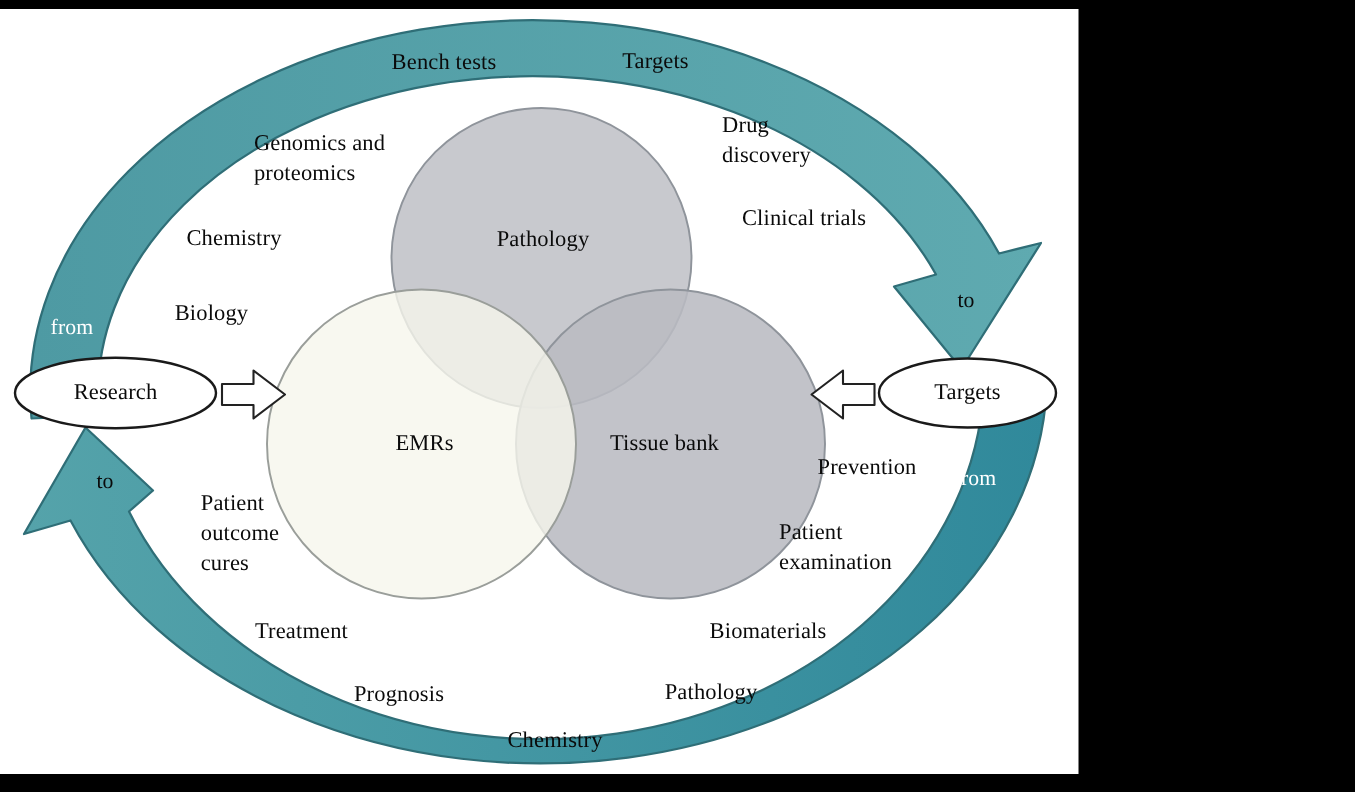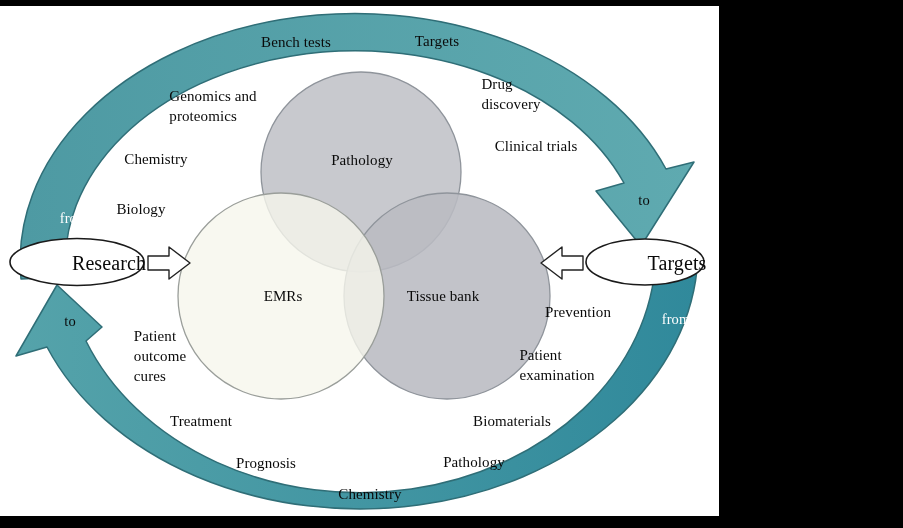--- a/index.html
+++ b/index.html
@@ -10,22 +10,22 @@
   .white-area{
     position:absolute;left:0;top:6px;width:719px;height:510px;background:#fff;
   }
   svg.art{position:absolute;left:0;top:0;}
   .lbl{
     position:absolute;transform:translate(-50%,-50%);
     font:15px/1.32 "Liberation Serif", serif;color:#0a0a0a;
     text-align:left;white-space:pre-line;letter-spacing:.1px;
   }
   .tag{font-size:14.5px;}
-  .tag.light{color:#ffffff;margin-left:26px;}
-  .node-label{font-size:20px;margin-left:32px;}
+  .tag.light{color:#ffffff;}
+  .node-label{font-size:15px;}
   .venn-label{font-size:15px;}
 </style>
 </head>
 <body>
 
 <div class="screen">
   <div class="white-area"></div>
 
   <svg class="art" width="903" height="528" viewBox="0 0 903 528">
     <defs>

